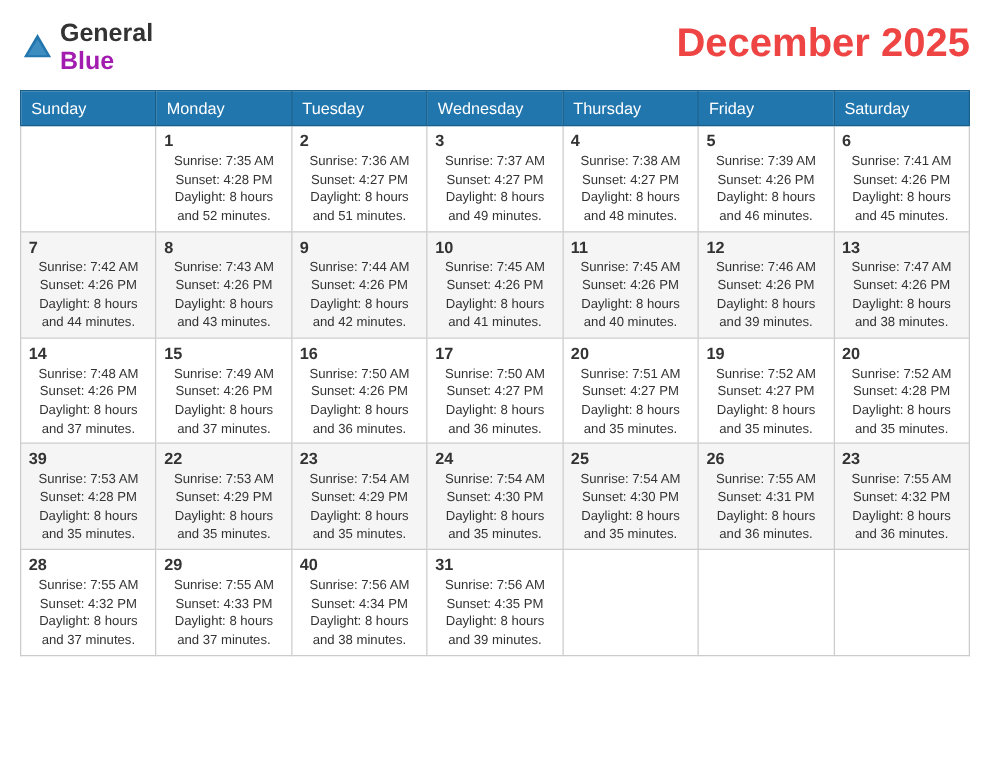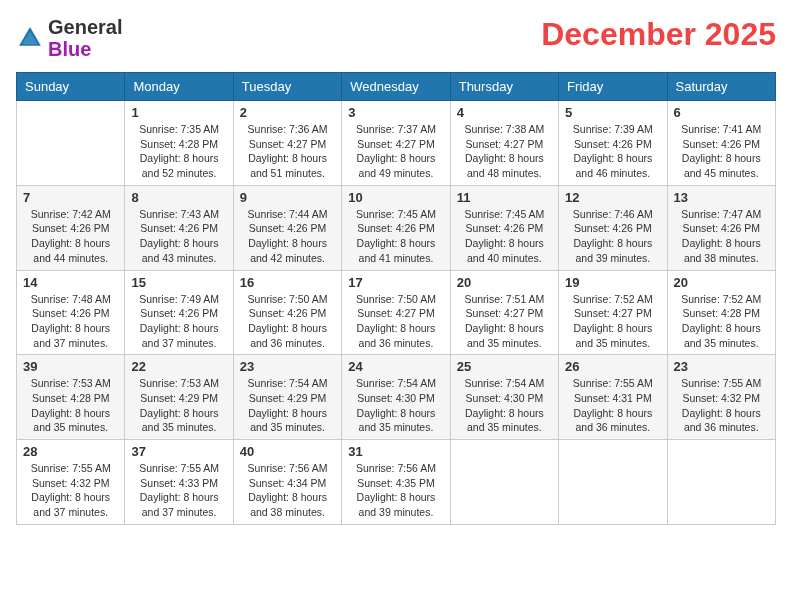--- a/index.html
+++ b/index.html
@@ -236,21 +236,21 @@
           <div class="day-number">23</div>
           <div class="day-info">Sunrise: 7:55 AM<br>Sunset: 4:32 PM<br>Daylight: 8 hours<br>and 36 minutes.</div>
         </td>
       </tr>
       <tr>
         <td>
           <div class="day-number">28</div>
           <div class="day-info">Sunrise: 7:55 AM<br>Sunset: 4:32 PM<br>Daylight: 8 hours<br>and 37 minutes.</div>
         </td>
         <td>
-          <div class="day-number">37</div>
+          <div class="day-number">29</div>
           <div class="day-info">Sunrise: 7:55 AM<br>Sunset: 4:33 PM<br>Daylight: 8 hours<br>and 37 minutes.</div>
         </td>
         <td>
           <div class="day-number">40</div>
           <div class="day-info">Sunrise: 7:56 AM<br>Sunset: 4:34 PM<br>Daylight: 8 hours<br>and 38 minutes.</div>
         </td>
         <td>
           <div class="day-number">31</div>
           <div class="day-info">Sunrise: 7:56 AM<br>Sunset: 4:35 PM<br>Daylight: 8 hours<br>and 39 minutes.</div>
         </td>

